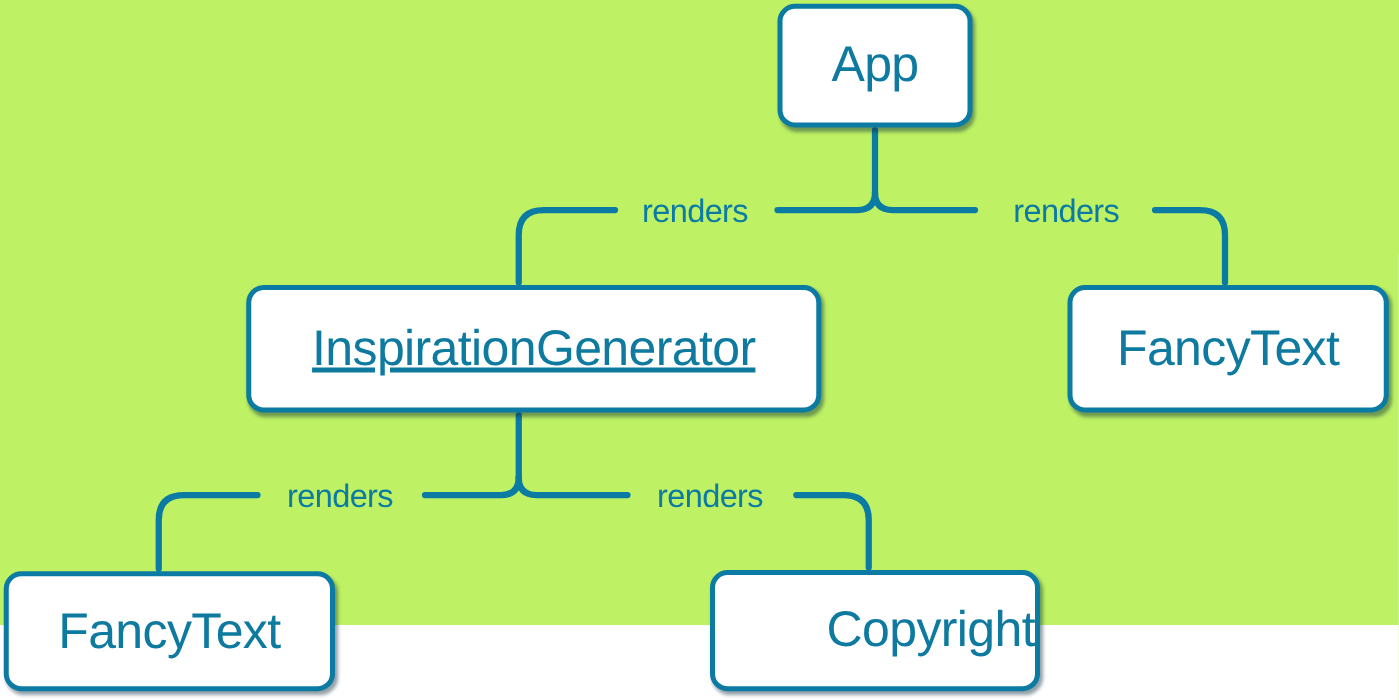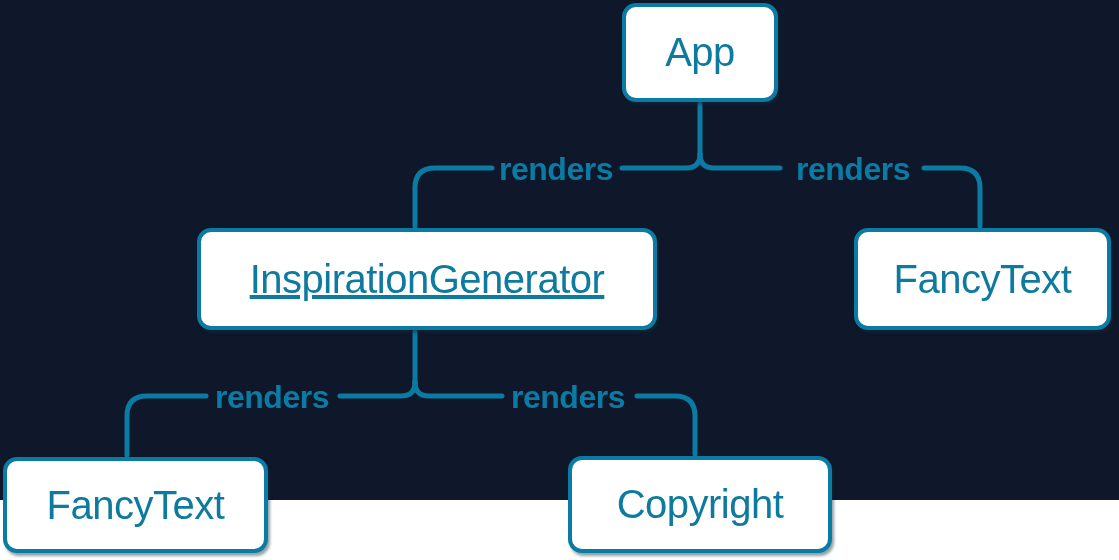--- a/index.html
+++ b/index.html
@@ -9,21 +9,21 @@
   body {
     width: 1119px;
     height: 560px;
     overflow: hidden;
     font-family: "Liberation Sans", sans-serif;
   }
   .canvas {
     position: relative;
     width: 1119px;
     height: 500px;
-    background: #0f172a;
+    background: #bef264;
   }
   .edges-svg {
     position: absolute;
     left: 0;
     top: 0;
     width: 1119px;
     height: 560px;
     display: block;
   }
   .edges-svg path {
@@ -45,28 +45,28 @@
     color: #0e7aa0;
     font-size: 40px;
     font-weight: 500;
     letter-spacing: -0.5px;
     white-space: nowrap;
   }
   .node-app            { left: 622px; top: 3px;   width: 156px; height: 99px;  }
   .node-ig             { left: 197px; top: 228px; width: 460px; height: 102px; text-decoration: underline; }
   .node-fancy-right    { left: 854px; top: 228px; width: 257px; height: 102px; }
   .node-fancy-left     { left: 3px;   top: 457px; width: 265px; height: 96px;  }
-  .node-copyright      { left: 568px; top: 456px; width: 264px; height: 97px;  }
+  .node-copyright      { left: 568px; top: 456px; width: 264px; height: 97px; justify-content: flex-end;  }
 
   .edge-label {
     position: absolute;
     transform: translate(-50%, -50%);
     color: #0c7ba3;
-    font-size: 32px;
-    font-weight: 700;
+    font-size: 26px;
+    font-weight: 400;
     letter-spacing: -0.5px;
     white-space: nowrap;
   }
   .edge-label-1 { left: 556px; top: 169px; }
   .edge-label-2 { left: 853px; top: 169px; }
   .edge-label-3 { left: 272px; top: 397px; }
   .edge-label-4 { left: 568px; top: 397px; }
 </style>
 </head>
 <body>

